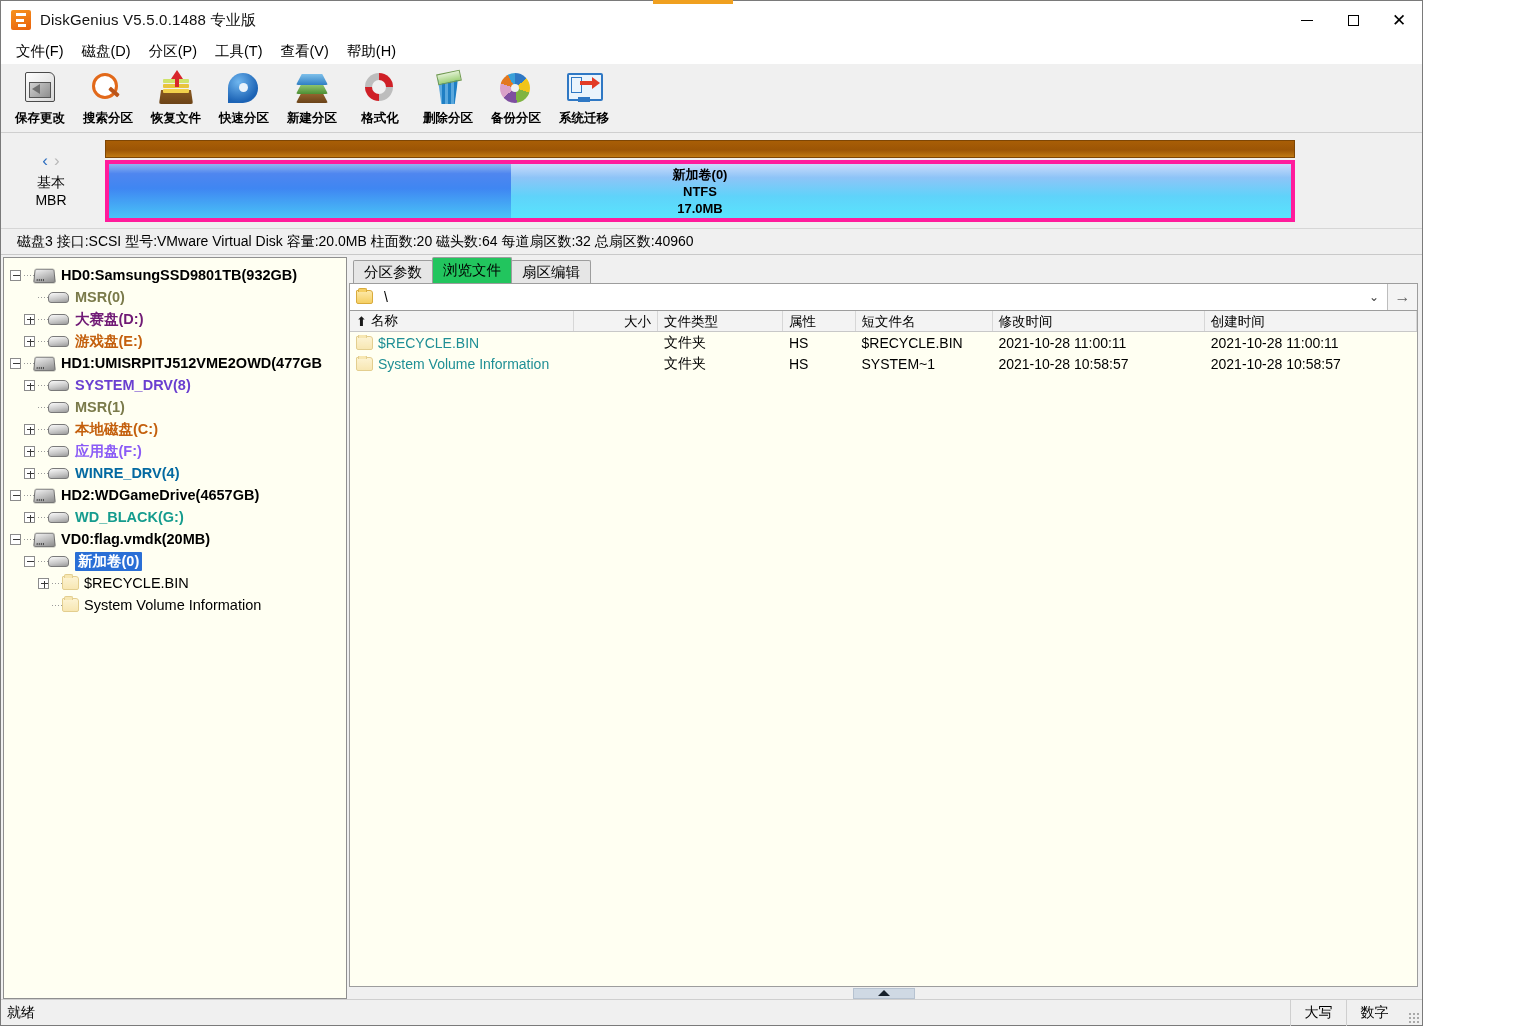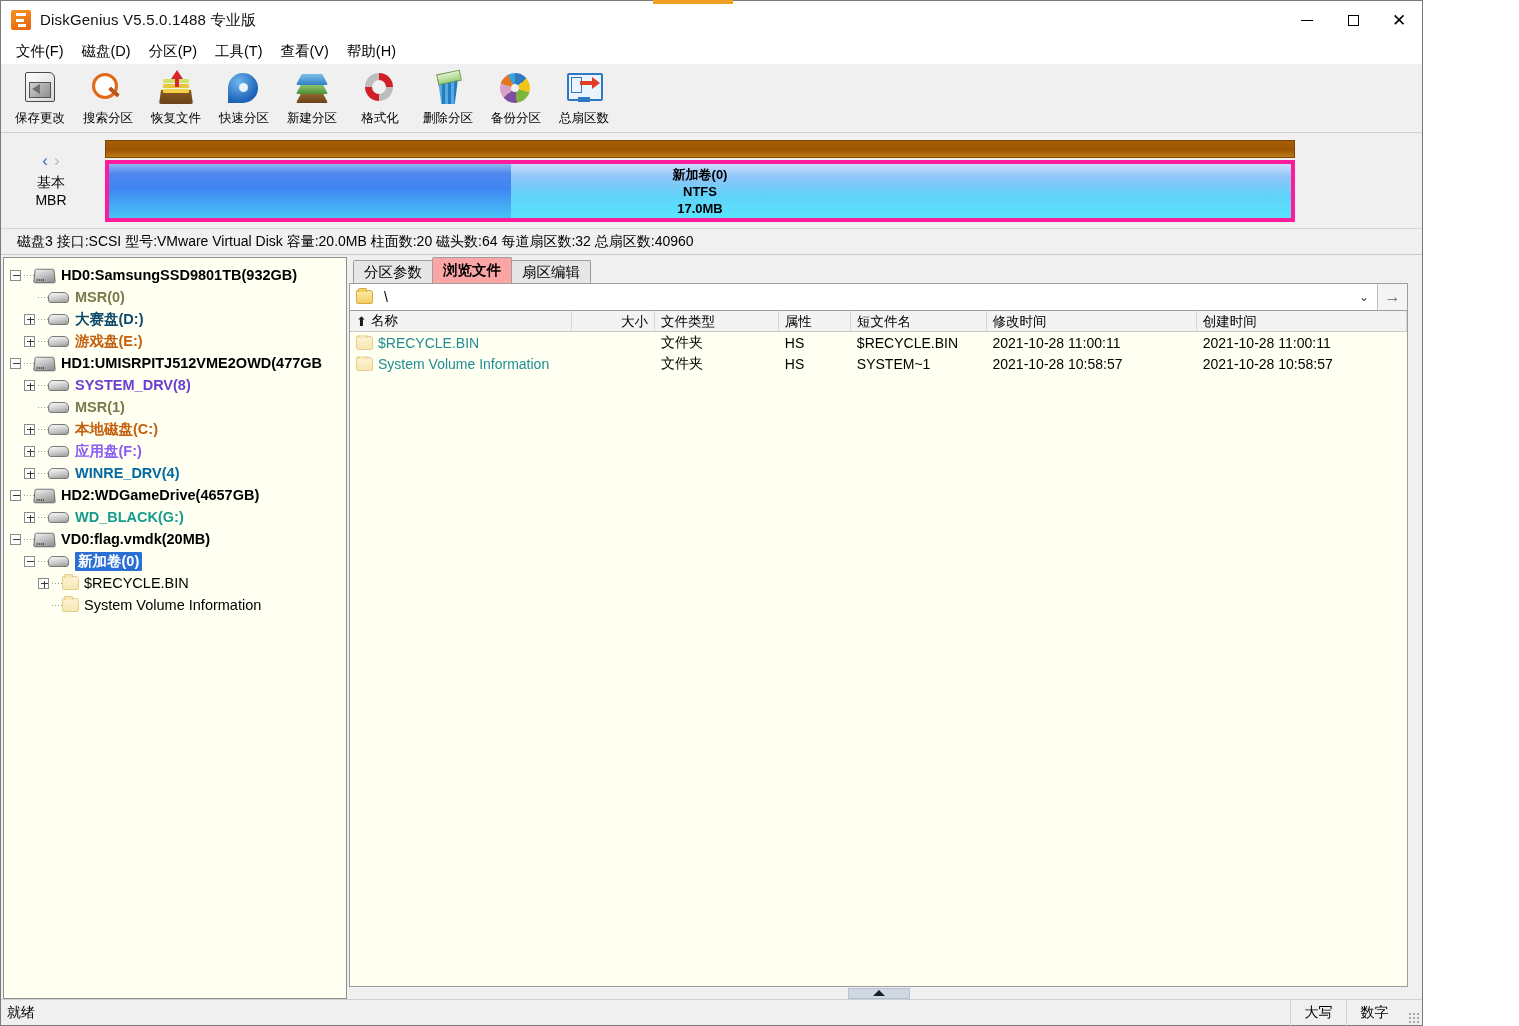--- a/index.html
+++ b/index.html
@@ -69,21 +69,21 @@
   }
   .menu-item { padding: 2px 9px; cursor: default; color: #000; }
 
   
   .toolbar {
     height: 70px; min-height: 70px;
     background: #f0f0f0;
     border-top: 1px solid #ffffff;
     border-bottom: 1px solid #cfcfcf;
     display: flex; align-items: center;
-    padding-left: 5px; padding-top: 2px;
+    padding-left: 5px; padding-top: 2px; font-weight: bold;
   }
   .tb-btn {
     width: 68px; height: 66px;
     display: flex; flex-direction: column;
     align-items: center; justify-content: flex-start;
     padding-top: 4px;
   }
   .tb-ico { width: 40px; height: 38px; position: relative; }
   .tb-lbl { font-size: 12.5px; margin-top: 2px; color: #000; white-space: nowrap; }
 
@@ -206,21 +206,21 @@
     display: flex; align-items: center;
     padding-left: 16px;
     font-size: 14px; background: #f0f0f0;
     border-bottom: 1px solid #c9c9c9;
   }
 
   
   .main {
     flex: 1 1 auto; display: flex; min-height: 0;
     background: #f0f0f0;
-    padding: 2px 14px 0 2px;
+    padding: 2px 4px 0 2px;
   }
   .tree-pane {
     width: 344px; min-width: 344px;
     background: #fffff2;
     border: 1px solid #8f8f8f;
     overflow: hidden;
     position: relative;
   }
   .tree { padding: 6px 0 0 6px; font-size: 14.5px; }
   .tnode {
@@ -268,21 +268,21 @@
     margin-left: 2px;
   }
   .tabs { display: flex; align-items: flex-end; height: 26px; padding-left: 4px; text-align: center; }
   .tab {
     height: 23px; padding: 0 10px; font-size: 14.5px;
     border: 1px solid #9d9d9d; border-bottom: none;
     background: #e6e6e6; color: #000;
     display: flex; align-items: center; margin-right: -1px;
     border-radius: 2px 2px 0 0;
   }
-  .tab.active { background: #fca5a5; height: 26px; font-weight: bold; position: relative; z-index: 2; }
+  .tab.active { background: #22c55e; height: 26px; font-weight: normal; position: relative; z-index: 2; }
 
   .addr-row {
     display: flex; align-items: center; height: 28px;
     border: 1px solid #9d9d9d; background: #fff; margin: 0 0 0 0;
   }
   .addr-field { flex: 1 1 auto; display: flex; align-items: center; padding-left: 6px; min-width: 0; }
   .addr-text { margin-left: 6px; font-size: 14px; }
   .addr-chevron { width: 26px; text-align: center; color: #444; font-size: 12px; }
   .addr-go {
     width: 30px; height: 26px; border-left: 1px solid #bdbdbd; background: #f4f4f4;
@@ -427,21 +427,21 @@
     <div class="tb-btn">
       <div class="tb-ico ico-backup"></div>
       <div class="tb-lbl">备份分区</div>
     </div>
 
     <div class="tb-btn">
       <div class="tb-ico ico-migrate">
         <span class="mig-grid"></span>
           <span class="mig-arrow"></span>
       </div>
-      <div class="tb-lbl">总扇区数</div>
+      <div class="tb-lbl">系统迁移</div>
     </div>
   </div>
 
   <div class="diskmap">
     <div class="diskmap-left">
       <div class="nav-arrows">
         <span class="nav-prev">‹</span>
         <span class="nav-next">›</span>
       </div>
       <div>基本</div>
@@ -478,21 +478,21 @@
             <span class="tspacer"></span>
             <span class="tdots"></span>
             <span class="ico-part"></span>
             <span class="tlabel" style="color: rgb(122, 122, 74);">MSR(0)</span>
           </div>
           <div class="tnode">
             <span class="tspacer"></span>
             <span class="tbox plus"></span>
             <span class="tdots"></span>
             <span class="ico-part"></span>
-            <span class="tlabel" style="color: #0c4a6e;">大赛盘(D:)</span>
+            <span class="tlabel" style="color: #701a75;">大赛盘(D:)</span>
           </div>
           <div class="tnode">
             <span class="tspacer"></span>
             <span class="tbox plus"></span>
             <span class="tdots"></span>
             <span class="ico-part"></span>
             <span class="tlabel" style="color: rgb(196, 96, 13);">游戏盘(E:)</span>
           </div>
           <div class="tnode">
             <span class="tbox"></span>

